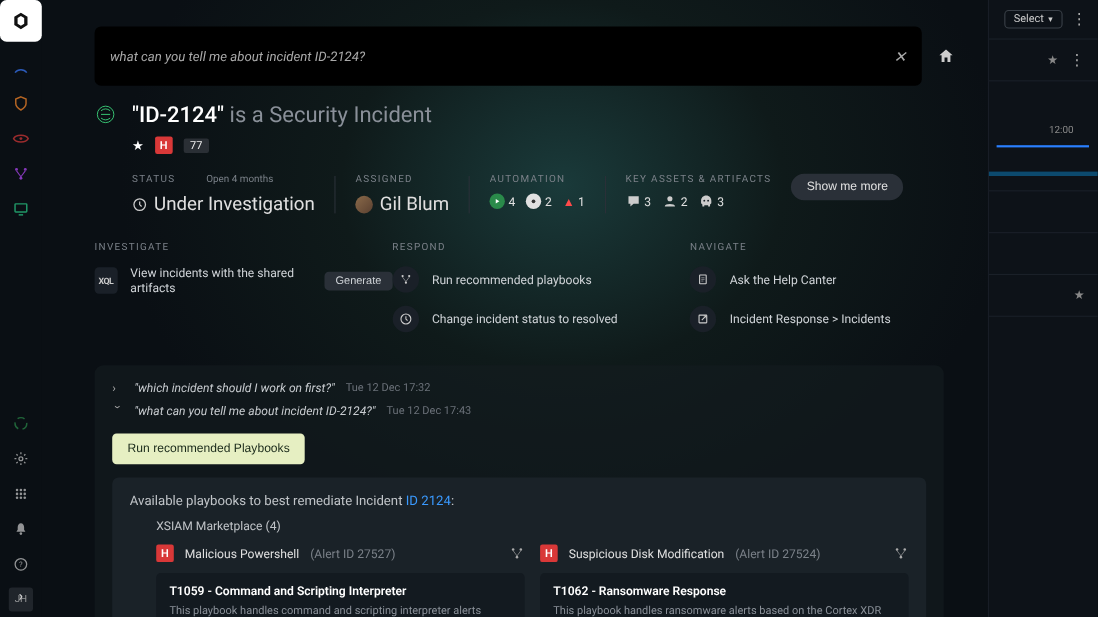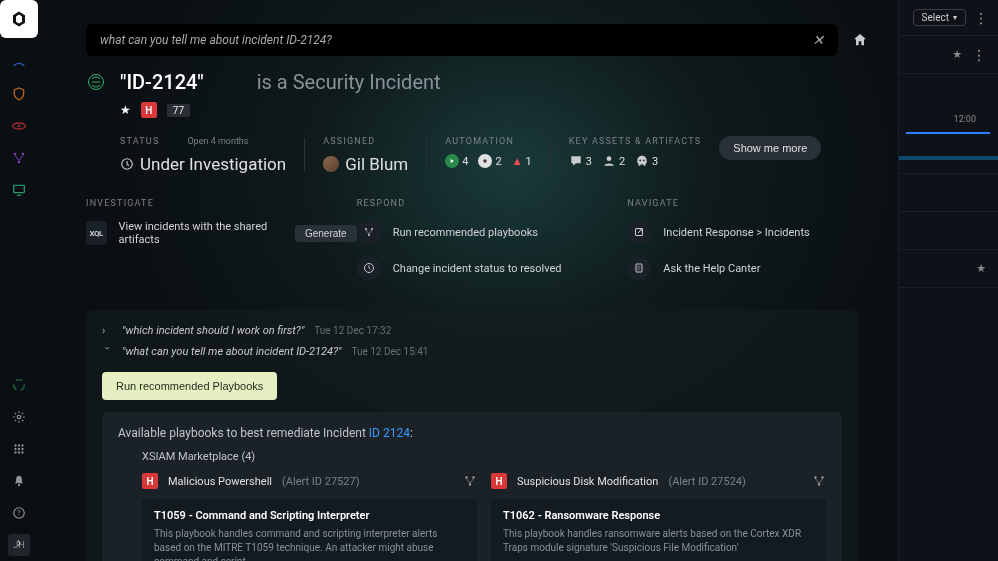--- a/index.html
+++ b/index.html
@@ -115,21 +115,21 @@
 .search-row {
   display: flex;
   align-items: center;
   gap: 14px;
   padding-right: 30px;
 }
 .search-bar {
   flex: 1;
   background: #000;
   border-radius: 6px;
-  height: 32px;
+  height: 54px;
   display: flex;
   align-items: center;
   padding: 0 14px;
   font-size: 12px;
   font-style: italic;
   color: #aaa;
 }
 .search-close { margin-left: auto; color: #aaa; cursor: pointer; font-size: 14px; }
 .home-icon { color: #ccc; cursor: pointer; font-size: 14px; }
 .title-row {
@@ -137,21 +137,21 @@
   align-items: center;
   gap: 14px;
   margin-top: 14px;
 }
 .brain-icon {
   width: 20px; height: 20px;
   color: #3ad17a;
 }
 .title-text { font-size: 20px; font-weight: 400; }
 .title-text .quoted { color: #fff; font-weight: 500; }
-.title-text .suffix { color: #8a9099; margin-left: 48px; }
+.title-text .suffix { color: #8a9099; }
 .meta-row {
   display: flex;
   align-items: center;
   gap: 10px;
   margin-top: 8px;
   margin-left: 34px;
 }
 .star-white { color: #fff; font-size: 12px; cursor: pointer; }
 .sev-badge {
   background: #d93838;
@@ -583,48 +583,48 @@
             </svg>
           </div>
         <span>Change incident status to resolved</span>
       </div>
     </div>
     <div class="actions-col right">
       <div class="col-label">NAVIGATE</div>
       <div class="action-item">
         <div class="action-ico">
             <svg width="12" height="12" viewBox="0 0 24 24">
+              <rect x="6" y="4" width="12" height="16" rx="1" fill="none" stroke="#ccc" stroke-width="2"></rect>
+              <path stroke="#ccc" d="M9 9 H15 M9 12 H15 M9 15 H13"></path>
+            </svg>
+          </div>
+        <span>Ask the Help Canter</span>
+      </div>
+      <div class="action-item">
+        <div class="action-ico">
+            <svg width="12" height="12" viewBox="0 0 24 24">
               <rect x="5" y="5" width="14" height="14" rx="1" fill="none" stroke="#ccc" stroke-width="2"></rect>
               <path stroke="#ccc" stroke-width="2" d="M10 14 L18 6 M13 6 H18 V11"></path>
             </svg>
           </div>
         <span>Incident Response &gt; Incidents</span>
-      </div>
-      <div class="action-item">
-        <div class="action-ico">
-            <svg width="12" height="12" viewBox="0 0 24 24">
-              <rect x="6" y="4" width="12" height="16" rx="1" fill="none" stroke="#ccc" stroke-width="2"></rect>
-              <path stroke="#ccc" d="M9 9 H15 M9 12 H15 M9 15 H13"></path>
-            </svg>
-          </div>
-        <span>Ask the Help Canter</span>
       </div>
     </div>
   </div>
 
   <div class="convo-panel">
     <div class="convo-row">
       <span class="chev">›</span>
       <span class="q">"which incident should I work on first?"</span>
       <span class="ts">Tue 12 Dec 17:32</span>
     </div>
     <div class="convo-row">
       <span class="chev" style="transform:rotate(90deg)">›</span>
       <span class="q">"what can you tell me about incident ID-2124?"</span>
-      <span class="ts">Tue 12 Dec 15:41</span>
+      <span class="ts">Tue 12 Dec 17:43</span>
     </div>
     <button class="run-pb-btn">Run recommended Playbooks</button>
 
     <div class="inner-panel">
       <div class="avail-text">
         <span>Available playbooks to best remediate Incident </span><span class="link">ID 2124</span><span>:</span>
       </div>
       <div class="market-label">XSIAM Marketplace (4)</div>
 
       <div class="pb-row">

